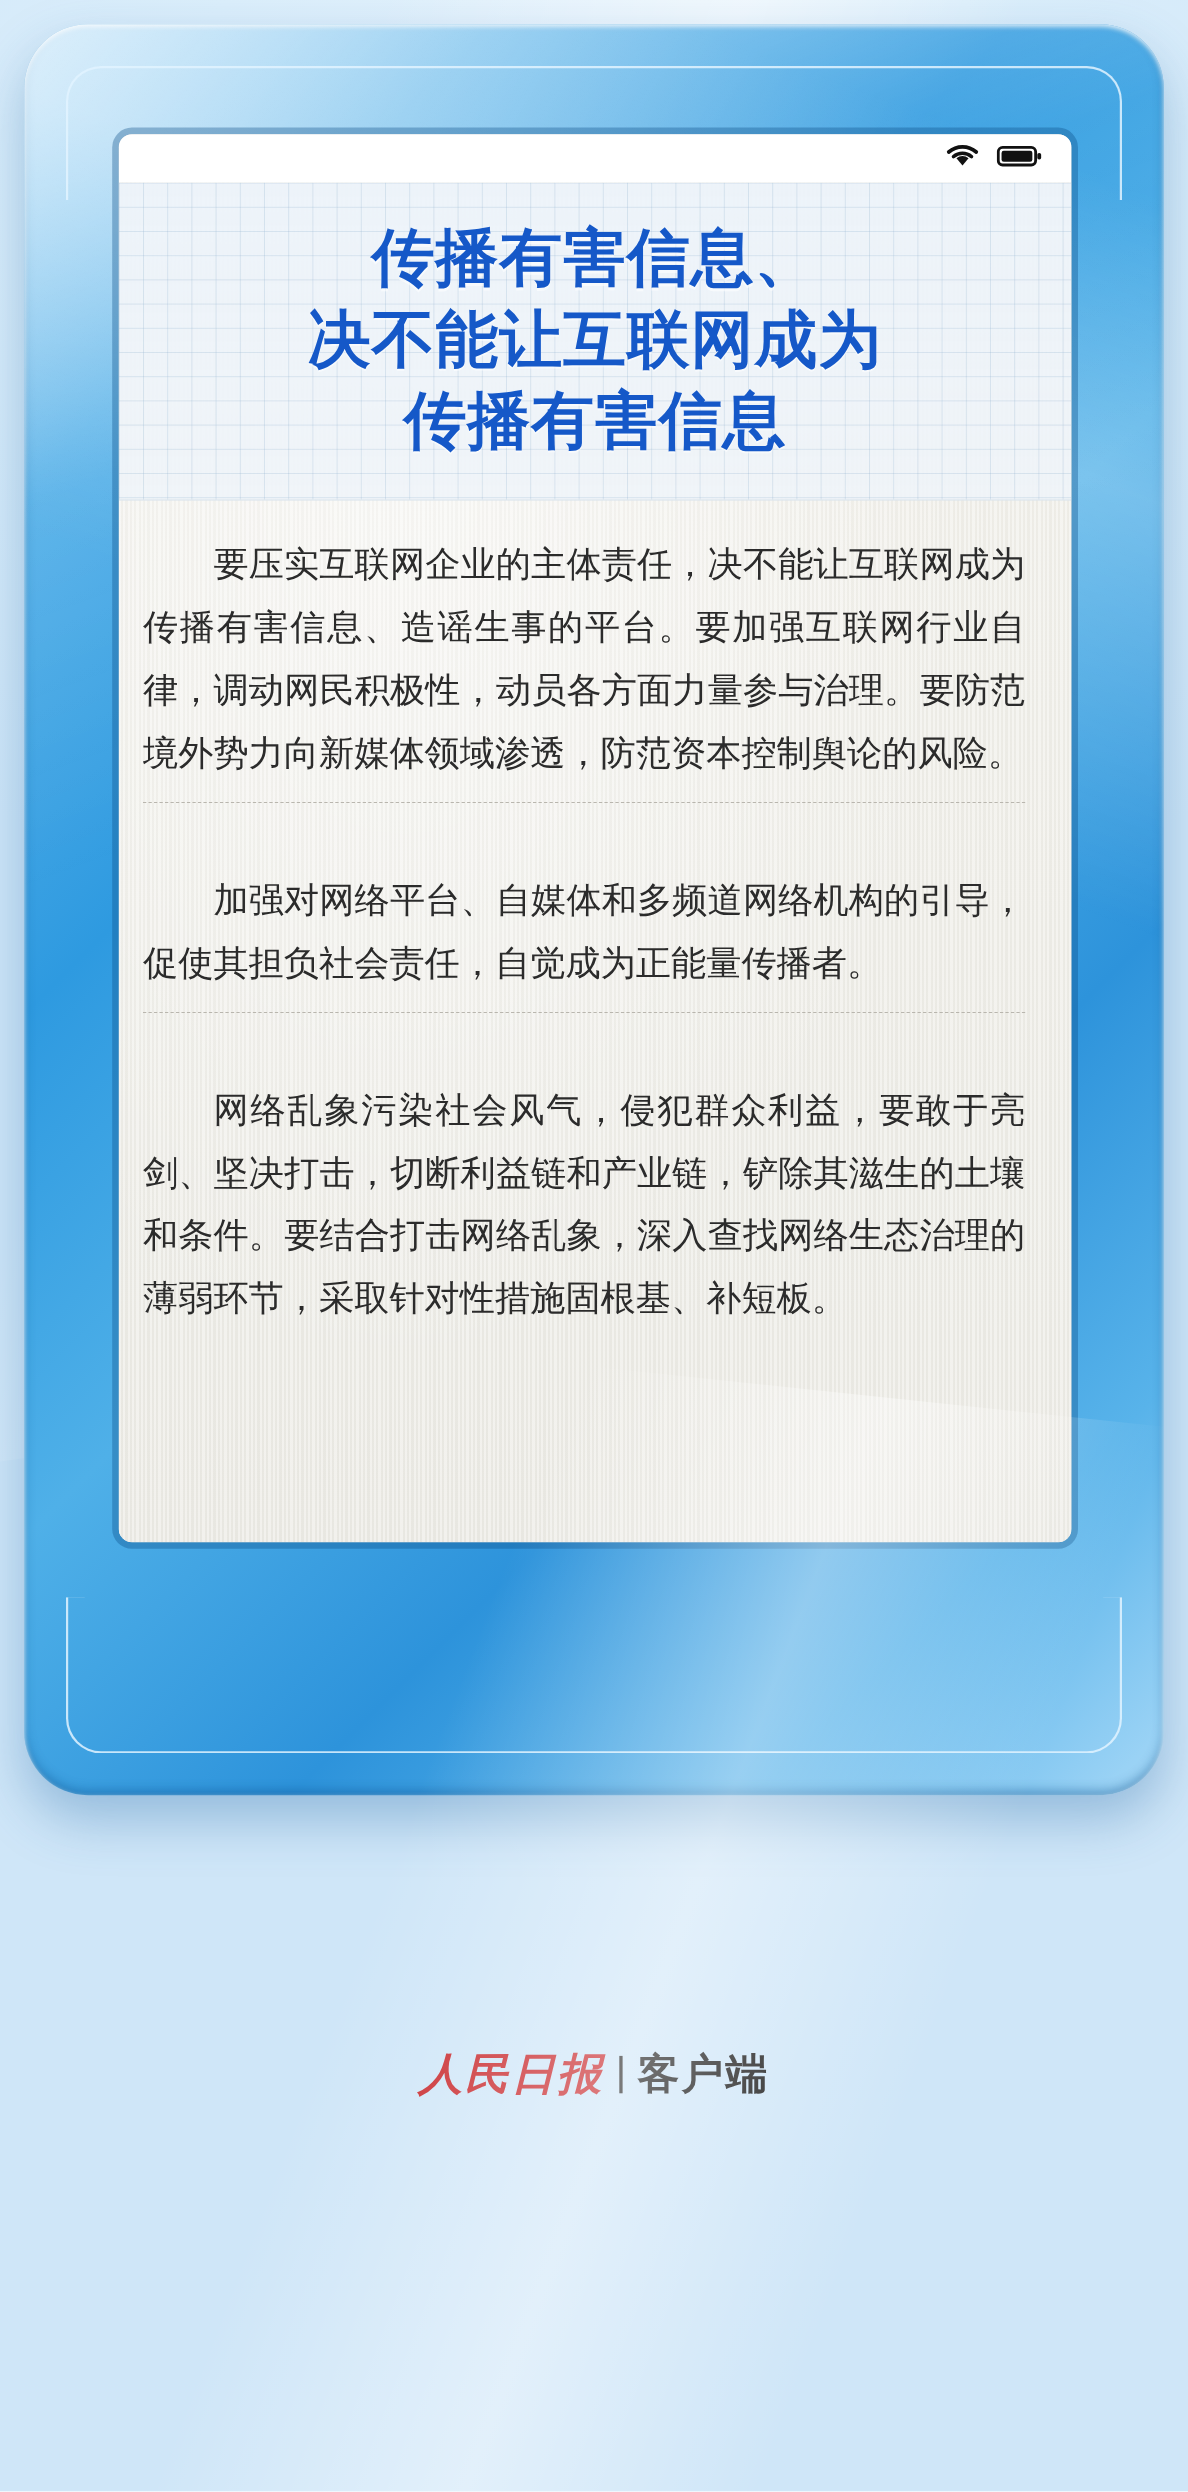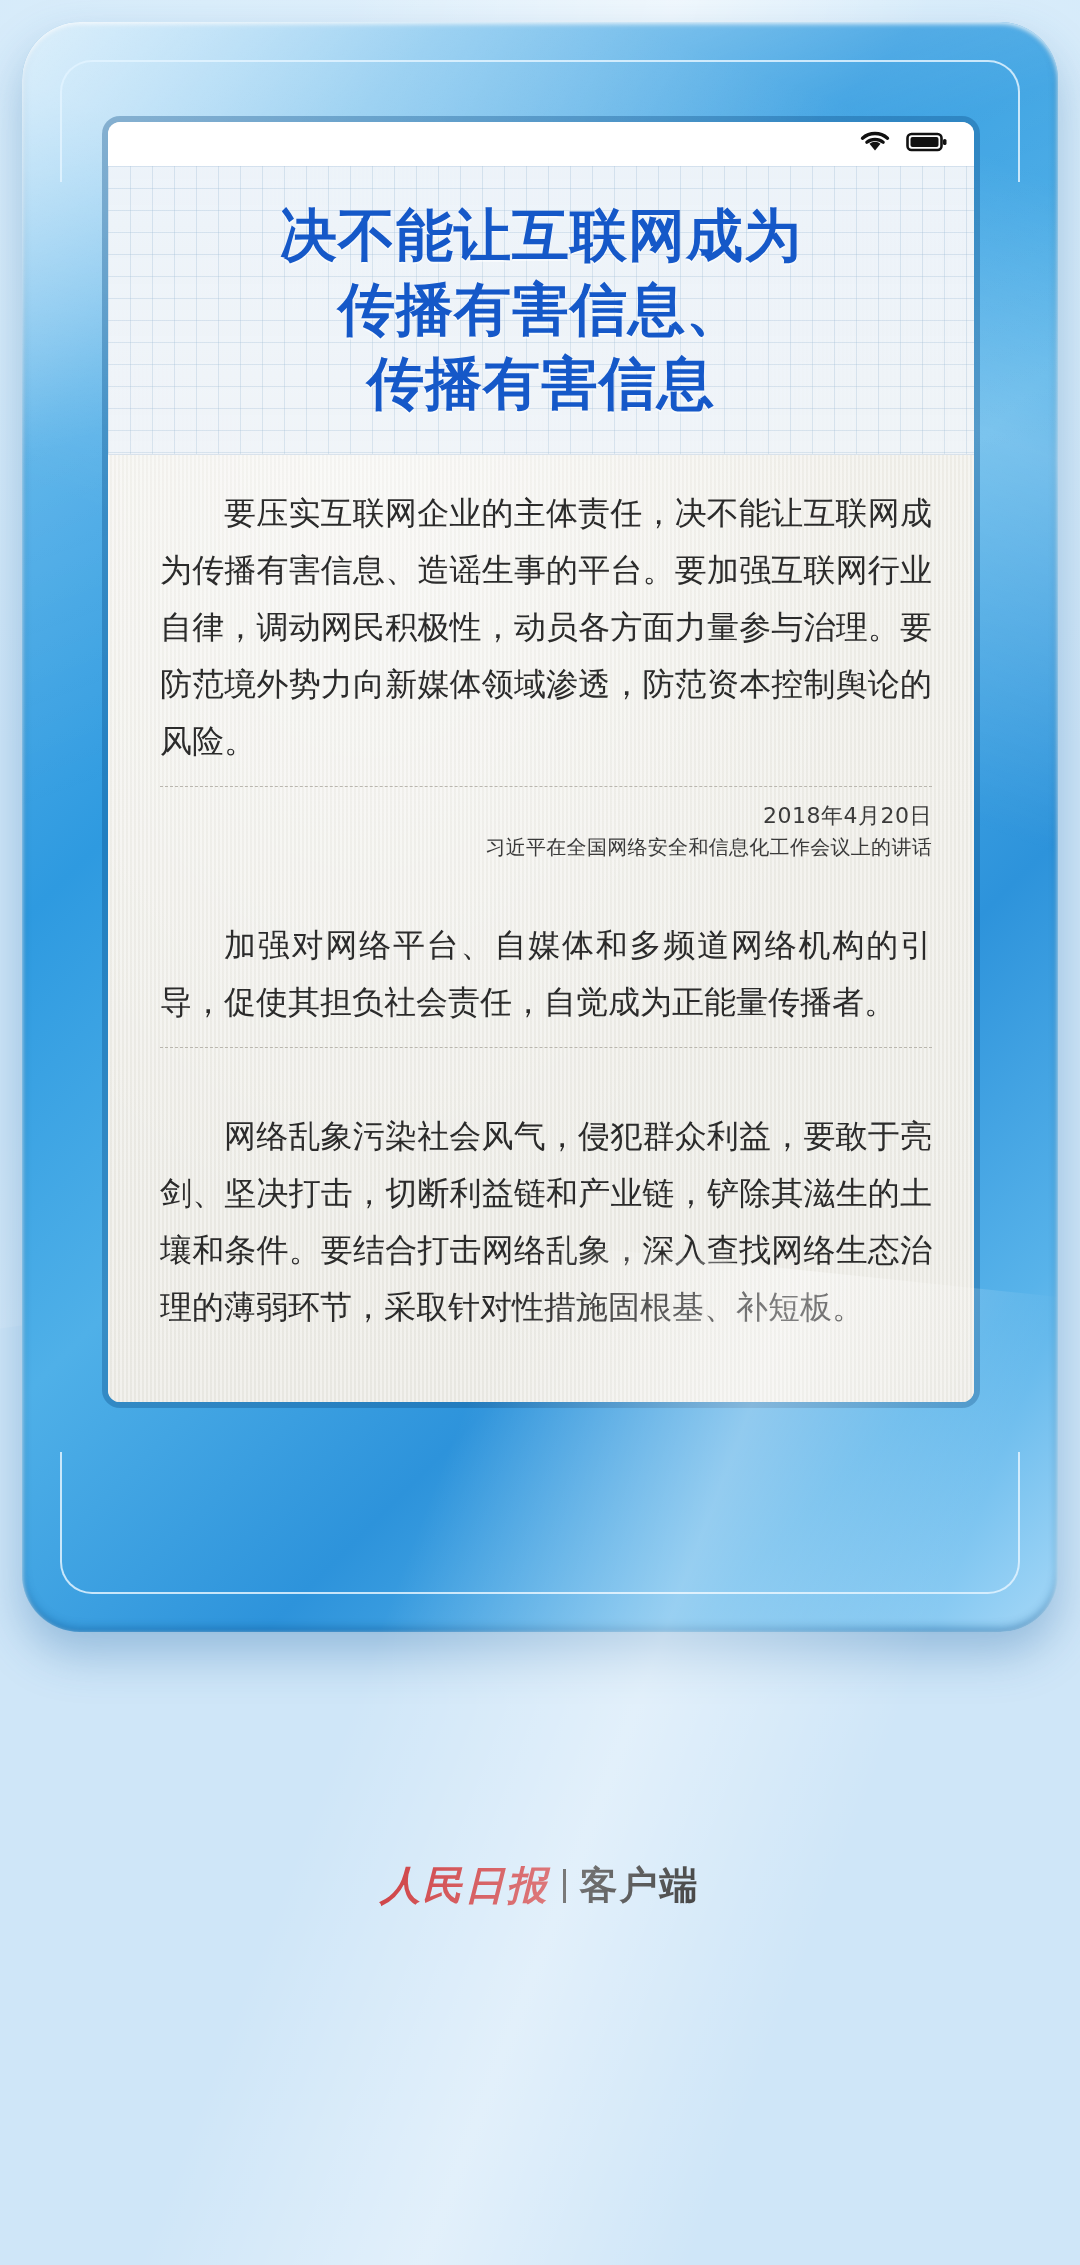--- a/index.html
+++ b/index.html
@@ -170,21 +170,21 @@
     line-height: 1.30;
     letter-spacing: 1px;
     color: #1558c8;
     text-shadow: 0 2px 0 rgba(255,255,255,0.55);
   }
   #headline .ln { display: block; white-space: nowrap; }
 
   
   #quotes {
     position: relative;
-    padding: 30px 42px 20px 52px;
+    padding: 30px 42px 20px 22px;
   }
   .quote-block { margin-bottom: 6px; }
   .quote-text {
     font-family: "DejaVu Serif", "Liberation Serif", serif;
     font-size: 32px;
     line-height: 1.78;
     color: #2b2b2b;
     text-indent: 2em;
     text-align: justify;
     margin: 0 0 16px 0;
@@ -270,35 +270,31 @@
             <rect x="37" y="9" width="3.5" height="6" rx="1.6" ry="1.6" fill="#111"></rect>
           </svg>
         </span>
       </div>
 
       <div id="paper">
         <div class="paper-noise"></div>
 
         <div id="headline-block">
           <h1 id="headline">
+            <span class="ln">传播有害信息、</span>
             <span class="ln">决不能让互联网成为</span>
-            <span class="ln">传播有害信息、</span>
             <span class="ln">传播有害信息</span>
           </h1>
         </div>
 
         <div id="quotes">
 
           <div class="quote-block">
             <p class="quote-text">要压实互联网企业的主体责任，决不能让互联网成为传播有害信息、造谣生事的平台。要加强互联网行业自律，调动网民积极性，动员各方面力量参与治理。要防范境外势力向新媒体领域渗透，防范资本控制舆论的风险。</p>
             <hr class="quote-rule">
-            <div class="quote-meta">
-              <div class="quote-date">2018年4月20日</div>
-              <div class="quote-source">习近平在全国网络安全和信息化工作会议上的讲话</div>
-            </div>
           </div>
 
           <div class="quote-gap"></div>
 
           <div class="quote-block">
             <p class="quote-text">加强对网络平台、自媒体和多频道网络机构的引导，促使其担负社会责任，自觉成为正能量传播者。</p>
             <hr class="quote-rule">
             <div class="quote-meta">
             </div>
           </div>

